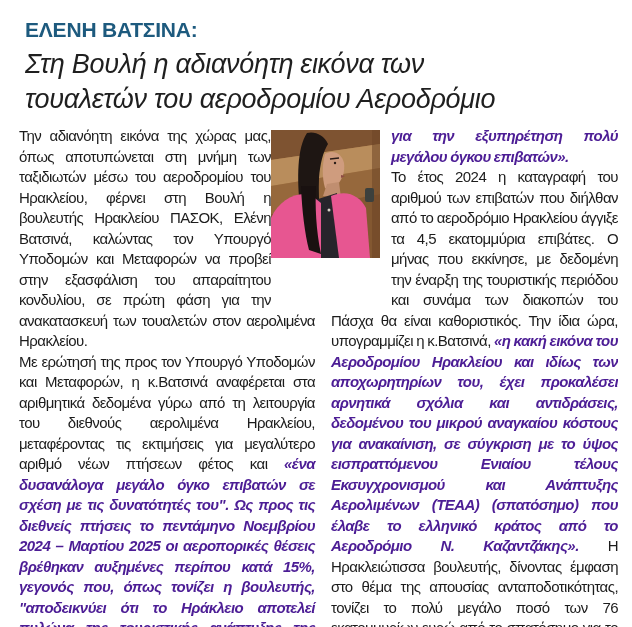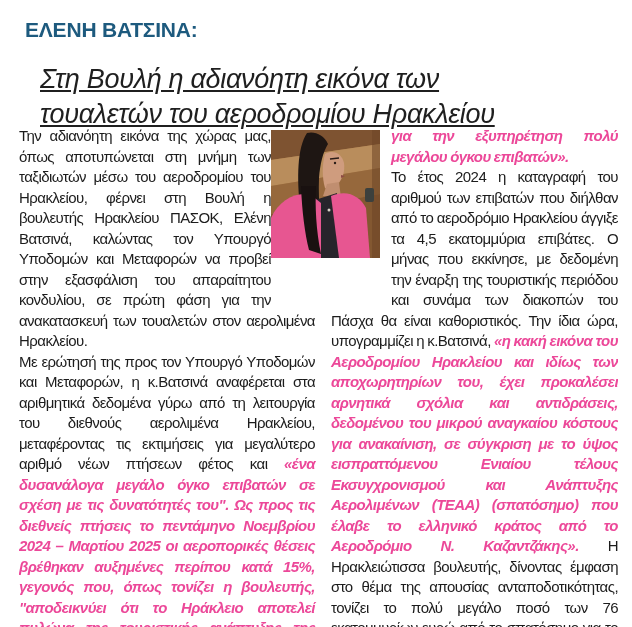--- a/index.html
+++ b/index.html
@@ -10,61 +10,60 @@
     overflow:hidden;
     font-family:"Liberation Sans", sans-serif;
   }
   .kicker {
     position:absolute; left:25px; top:18px;
     font-size:21px; font-weight:bold;
     letter-spacing:-0.2px;
     color:#1d5a7e;
   }
   .headline {
-    position:absolute; left:25px; top:47px; margin:15px;
+    position:absolute; left:25px; top:47px; margin:0;
     font-size:27px; line-height:35px;
     font-style:italic; font-weight:normal;
     letter-spacing:-0.3px;
     color:#1f1f1f;
-    text-decoration:underline;
   }
   .article-body {
     position:absolute; left:19px; top:126px;
     width:599px; height:501px;
     overflow:hidden;
     display:flex; gap:16px;
     font-size:15px; line-height:20.5px;
     letter-spacing:-0.55px; word-spacing:-0.5px;
     color:#1c1c1c;
     text-align:justify;
     justify-content:flex-end;
   }
   .col-left  { width:296px; }
   .col-right { width:287px; }
   .article-body p { margin:0; padding:0; }
-  .em { font-weight:bold; font-style:italic; color:#ec4899; }
+  .em { font-weight:bold; font-style:italic; color:#4c1d95; }
   .spacer-right { float:right; width:44px; height:170px; }
   .spacer-left  { float:left;  width:60px; height:172px; }
   .photo {
     position:absolute; left:271px; top:130px;
     width:109px; height:128px;
     overflow:hidden;
   }
   .photo svg { display:block; }
 </style>
 </head>
 <body>
 
 <div class="page">
 
   <div class="kicker">ΕΛΕΝΗ ΒΑΤΣΙΝΑ:</div>
 
   <h1 class="headline">
     <span>Στη Βουλή η αδιανόητη εικόνα των</span><br>
-    <span>τουαλετών του αεροδρομίου Ηρακλείου</span>
+    <span>τουαλετών του αεροδρομίου Αεροδρόμιο</span>
   </h1>
 
   <div class="article-body">
 
     <div class="col-left">
       <div class="spacer-right"></div>
       <p><span>Την αδιανόητη εικόνα της χώρας μας, όπως αποτυπώνεται στη μνήμη των ταξιδιωτών μέσω του αεροδρομίου του Ηρακλείου, φέρνει στη Βουλή η βουλευτής Ηρακλείου ΠΑΣΟΚ, Ελένη Βατσινά, καλώντας τον Υπουργό Υποδομών και Μεταφορών να προβεί στην εξασφάλιση του απαραίτητου κονδυλίου, σε πρώτη φάση για την ανακατασκευή των τουαλετών στον αερολιμένα Ηρακλείου.</span></p>
       <p><span>Με ερώτησή της προς τον Υπουργό Υποδομών και Μεταφορών, η κ.Βατσινά αναφέρεται στα αριθμητικά δεδομένα γύρω από τη λειτουργία του διεθνούς αερολιμένα Ηρακλείου, μεταφέροντας τις εκτιμήσεις για μεγαλύτερο αριθμό νέων πτήσεων φέτος και </span><span class="em">«ένα δυσανάλογα μεγάλο όγκο επιβατών σε σχέση με τις δυνατότητές του". Ως προς τις διεθνείς πτήσεις το πεντάμηνο Νοεμβρίου 2024 – Μαρτίου 2025 οι αεροπορικές θέσεις βρέθηκαν αυξημένες περίπου κατά 15%, γεγονός που, όπως τονίζει η βουλευτής, "αποδεικνύει ότι το Ηράκλειο αποτελεί πυλώνα της τουριστικής ανάπτυξης της χώρας και η ενίσχυση του αεροδρομίου του, ώστε να ανταποκρίνεται σε πάγιες λειτουργικές ανάγκες είναι στοίχημα</span></p>
     </div>
 

